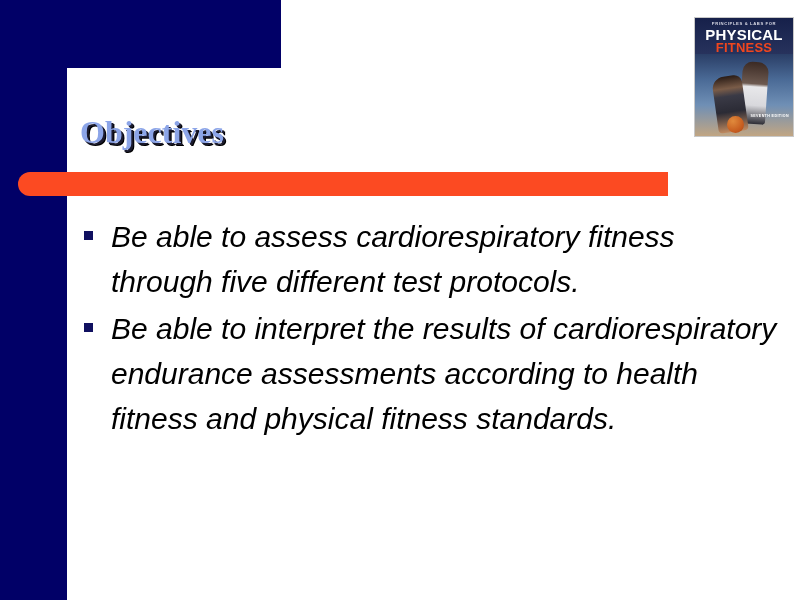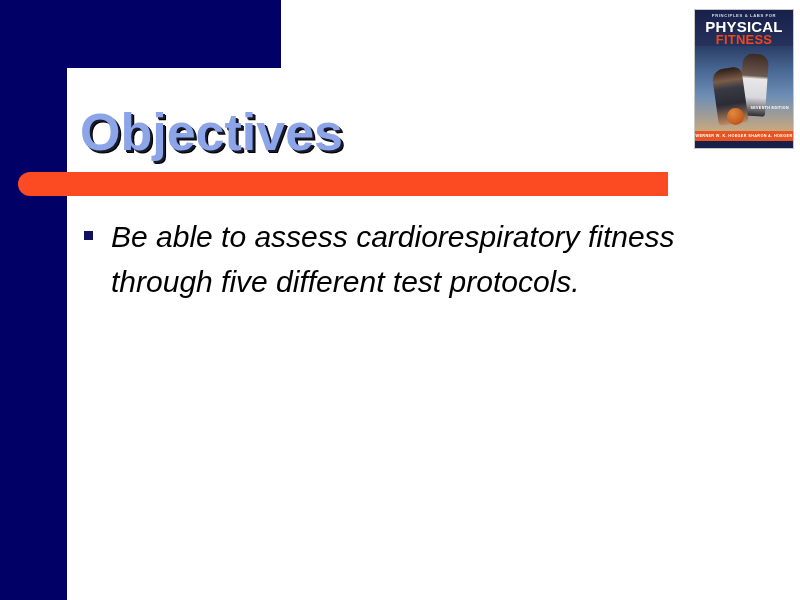--- a/index.html
+++ b/index.html
@@ -45,27 +45,28 @@
     height: 60px;
     background: #ffffff;
     border-top-left-radius: 26px;
   }
 
   
   .title {
     position: absolute;
     left: 80px;
     top: 108px;
-    font-size: 52px;
+    font-size: 32px;
     font-weight: bold;
     line-height: 48px;
     color: #8CA5E8;
     text-shadow: 2px 2px 0 #1a1a2e, 3px 3px 0 #000000;
     letter-spacing: 0px;
     white-space: nowrap;
+    font-family: Liberation Serif, serif;
   }
 
   
   .orange-bar {
     position: absolute;
     left: 18px;
     top: 172px;
     width: 650px;
     height: 24px;
     background: #FC4A22;
@@ -105,23 +106,23 @@
   }
   .bullet-text {
     display: block;
     font-style: italic;
   }
 
   
   .book-cover {
     position: absolute;
     left: 695px;
-    top: 10px;
+    top: 18px;
     width: 98px;
-    height: 138px;
+    height: 118px;
     background: #0ea5e9;
     overflow: hidden;
     box-shadow: 0 0 0 1px #c8c8c8;
   }
   .bc-header {
     position: absolute;
     left: 0; top: 0;
     width: 100%;
     height: 36px;
     background: linear-gradient(180deg, #16204a 0%, #27325c 100%);
@@ -235,20 +236,24 @@
   <div class="white-rounded-panel"></div>
 
   <div class="title">Objectives</div>
 
   <div class="orange-bar"></div>
 
   <ul class="body-list">
     <li class="bullet-item">
       <span class="bullet-marker"></span>
       <span class="bullet-text">Be able to assess cardiorespiratory fitness through five different test protocols.</span>
+    </li>
+    <li class="bullet-item">
+      <span class="bullet-marker"></span>
+      <span class="bullet-text">Be able to interpret the results of cardiorespiratory endurance assessments according to health fitness and physical fitness standards.</span>
     </li>
   </ul>
 
   <div class="book-cover">
     <div class="bc-header">
       <span class="bc-kicker">PRINCIPLES &amp; LABS for</span>
       <span class="bc-title1">PHYSICAL</span>
       <span class="bc-title2">FITNESS</span>
     </div>
     <div class="bc-photo">

